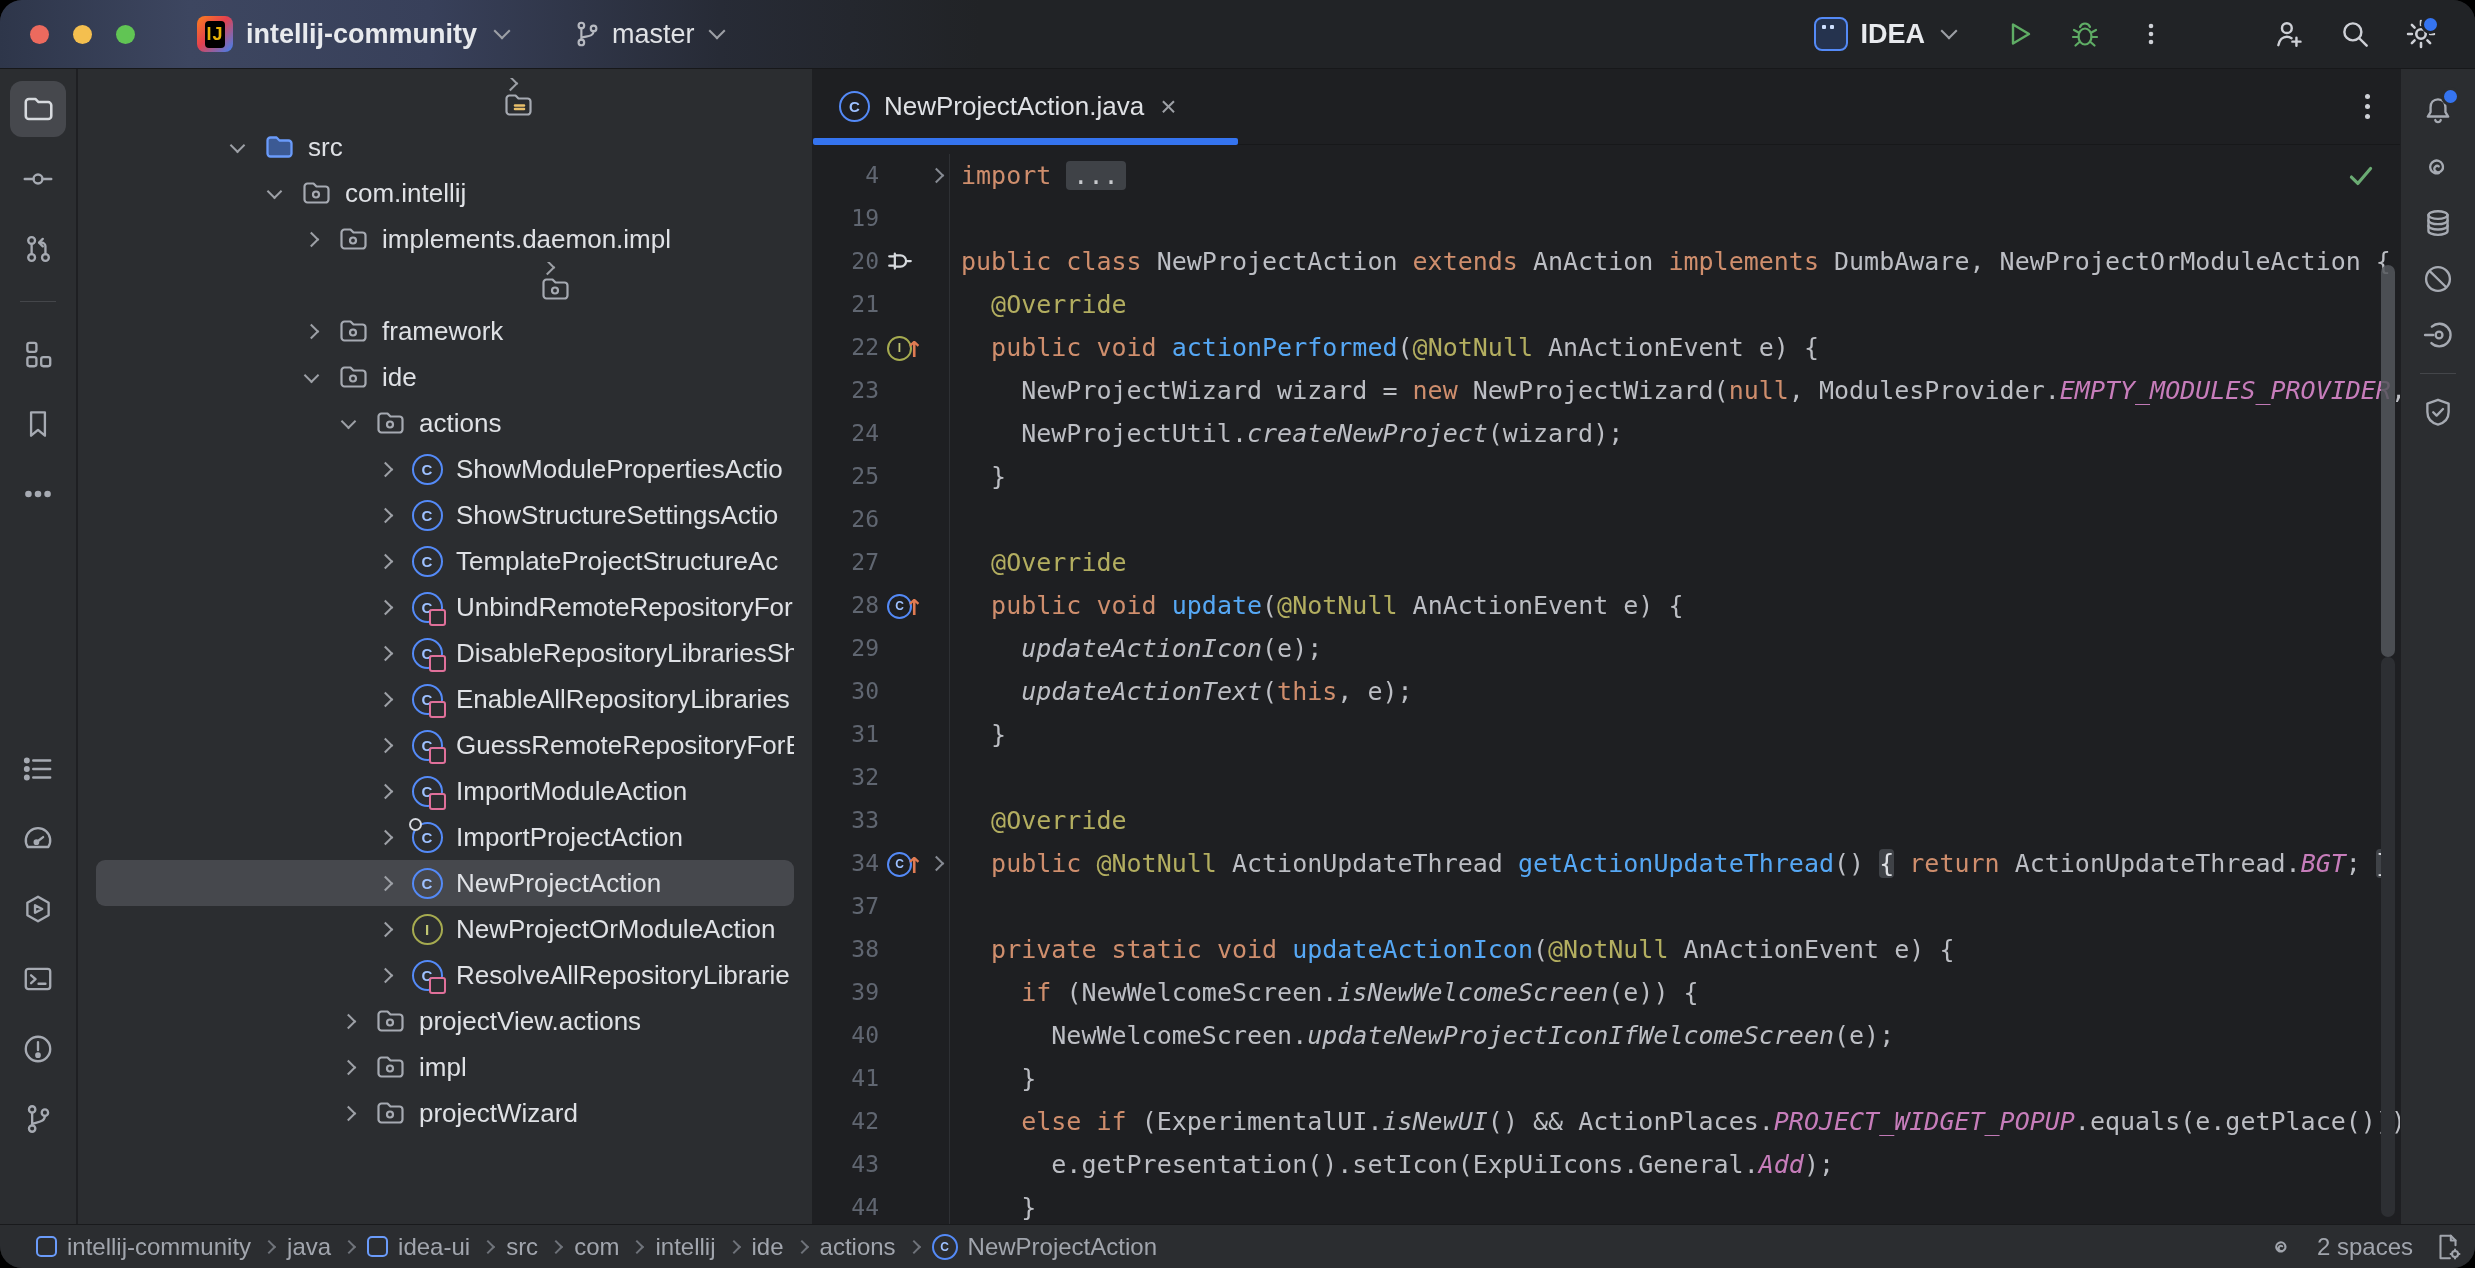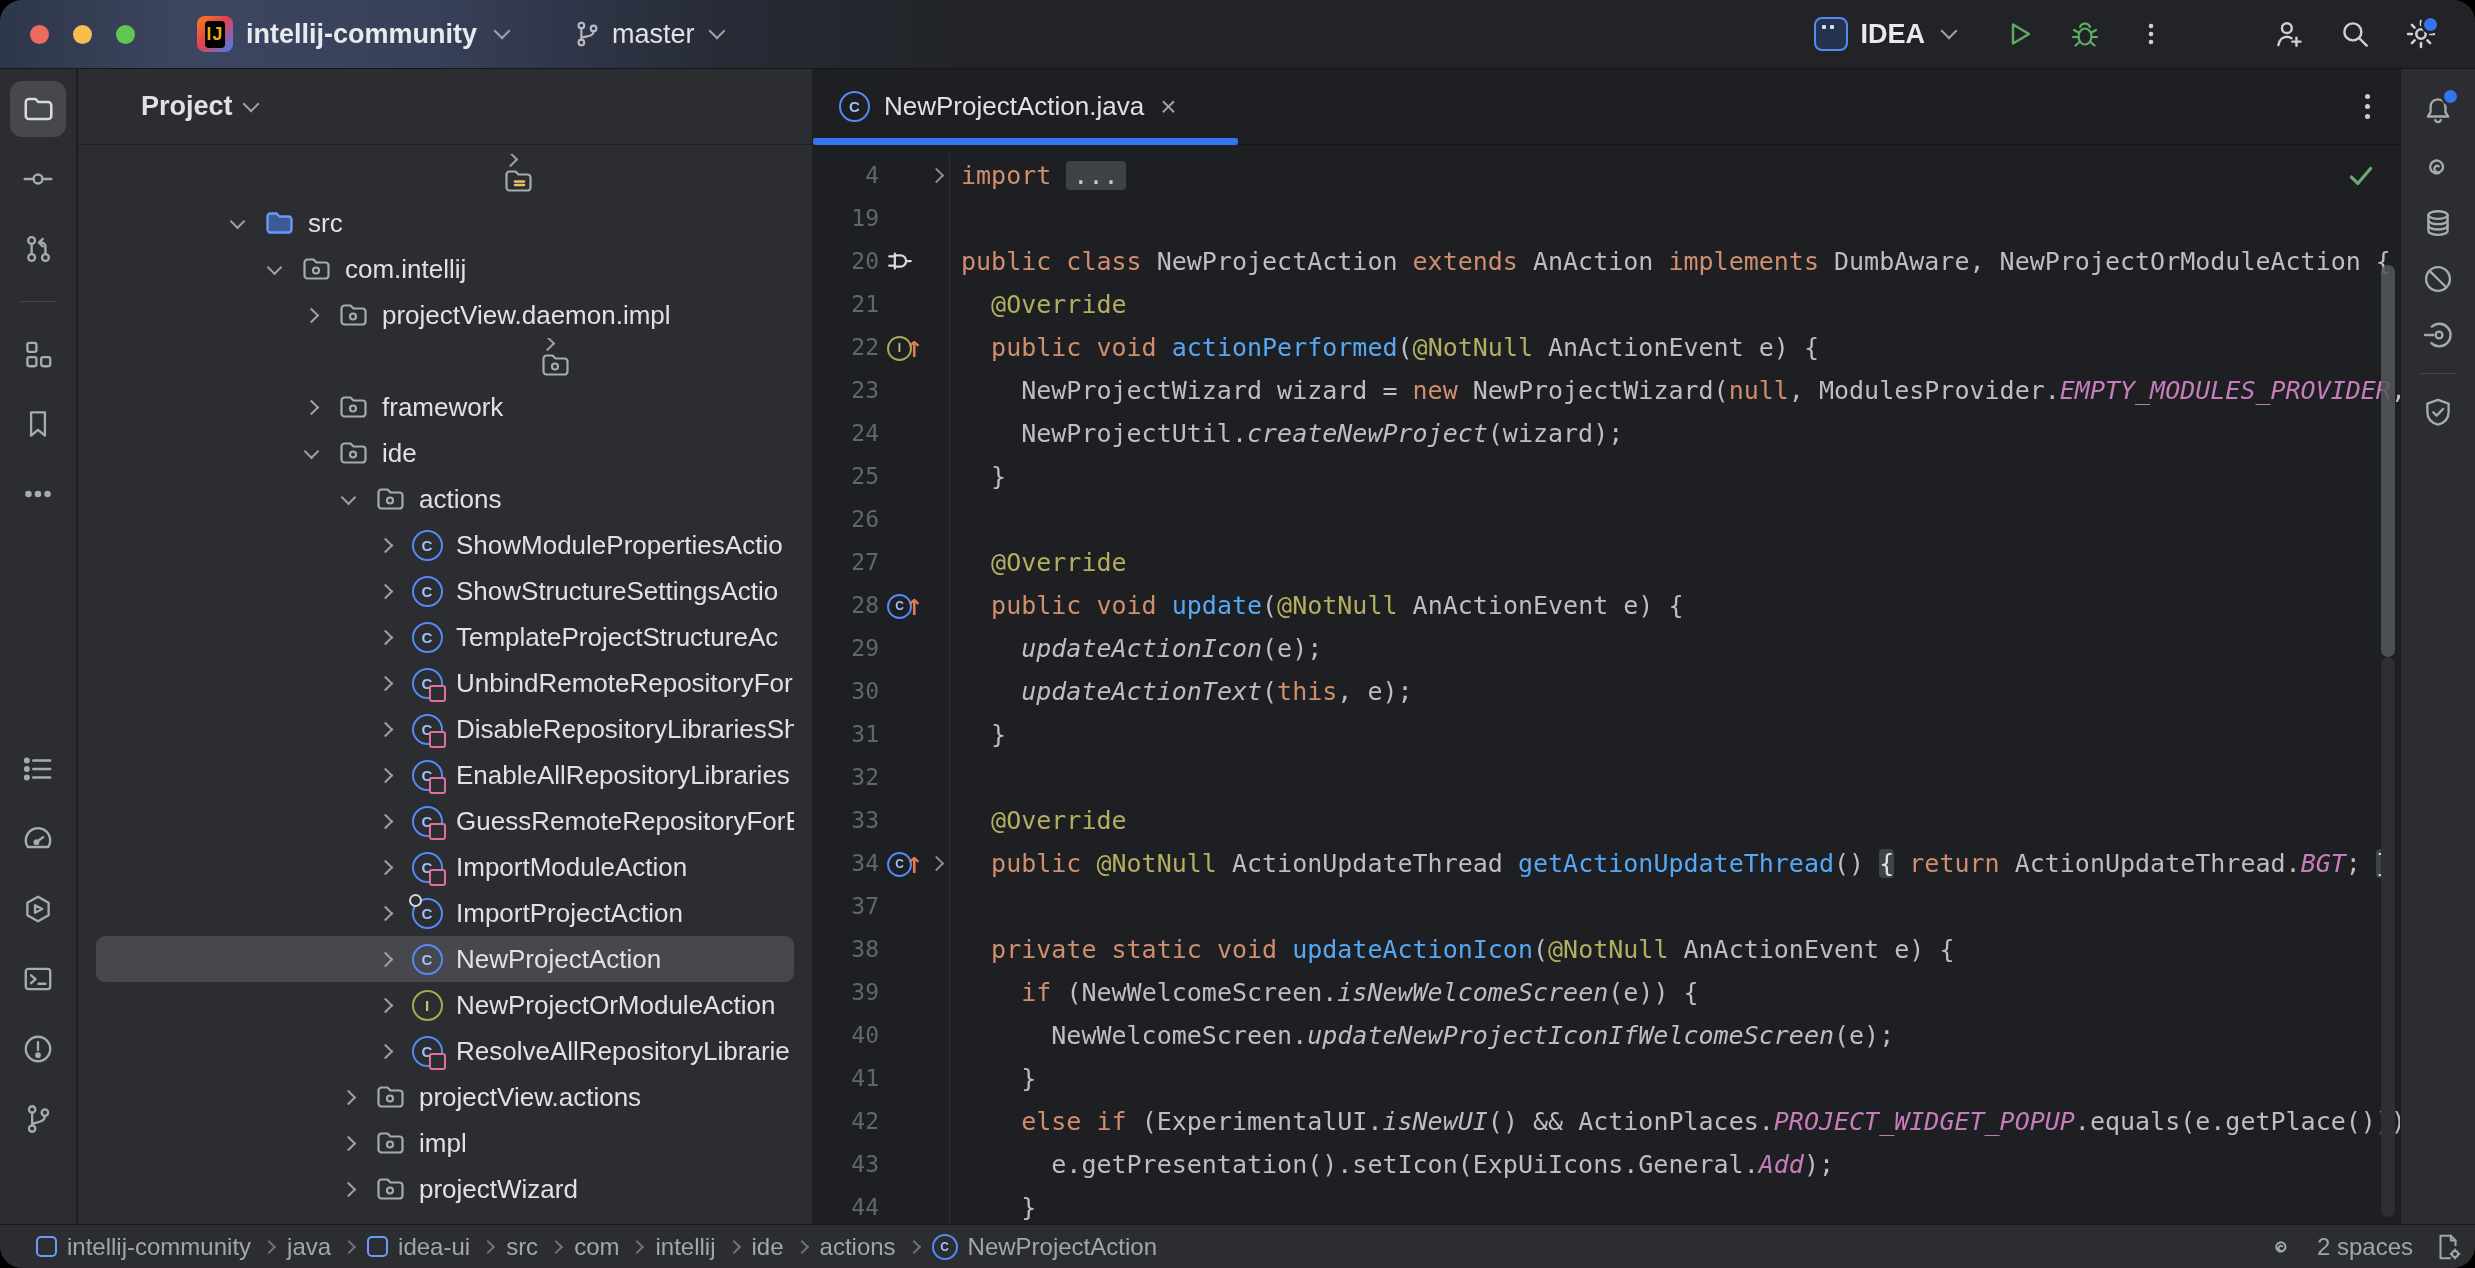--- a/index.html
+++ b/index.html
@@ -295,24 +295,20 @@
               <circle cx="10.5" cy="25" r="3"></circle>
               <circle cx="22.5" cy="10" r="3"></circle>
               <path d="M10.5 10v12M22.5 13c0 6-6.5 5.5-12 7.5"></path>
             </svg>
           </span>
         </div>
       </div>
   </div>
 
   <div class="project-panel">
-    <div class="pp-header">
-      <span class="pp-title">Project</span>
-      <i class="chev" style="margin-left:12px"></i>
-    </div>
     <div class="tree" id="project-tree">
         <div class="tree-row" style="padding-left: 130px; flex-direction: column;">
           <span class="tchev">
             <i class="right"></i>
           </span>
           <span class="ticon">
             <svg class="ic" width="32" height="32" viewBox="0 0 32 32" fill="none" stroke="#a6aab2" stroke-width="2.2" stroke-linecap="round" stroke-linejoin="round">
               <path d="M4.5 9.5c0-1.6 1.3-3 3-3h6l3 3h9c1.6 0 3 1.4 3 3v10c0 1.6-1.4 3-3 3h-18c-1.7 0-3-1.4-3-3z"></path>
               <path stroke="#e8bf6a" d="M13 16.5h9M13 20h9" stroke-width="2.6"></path>
             </svg>
@@ -345,21 +341,21 @@
         <div class="tree-row" style="padding-left: 204px;">
           <span class="tchev">
             <i class="right"></i>
           </span>
           <span class="ticon">
             <svg class="ic" width="32" height="32" viewBox="0 0 32 32" fill="none" stroke="#a6aab2" stroke-width="2.2" stroke-linecap="round" stroke-linejoin="round">
               <path d="M4.5 9.5c0-1.6 1.3-3 3-3h6l3 3h9c1.6 0 3 1.4 3 3v10c0 1.6-1.4 3-3 3h-18c-1.7 0-3-1.4-3-3z"></path>
               <circle cx="16" cy="17.5" r="3"></circle>
             </svg>
           </span>
-          <span class="tlabel">projectView.daemon.impl</span>
+          <span class="tlabel">implements.daemon.impl</span>
         </div>
         <div class="tree-row" style="padding-left: 204px; flex-direction: column;">
           <span class="tchev">
             <i class="right"></i>
           </span>
           <span class="ticon">
             <svg class="ic" width="32" height="32" viewBox="0 0 32 32" fill="none" stroke="#a6aab2" stroke-width="2.2" stroke-linecap="round" stroke-linejoin="round">
               <path d="M4.5 9.5c0-1.6 1.3-3 3-3h6l3 3h9c1.6 0 3 1.4 3 3v10c0 1.6-1.4 3-3 3h-18c-1.7 0-3-1.4-3-3z"></path>
               <circle cx="16" cy="17.5" r="3"></circle>
             </svg>

